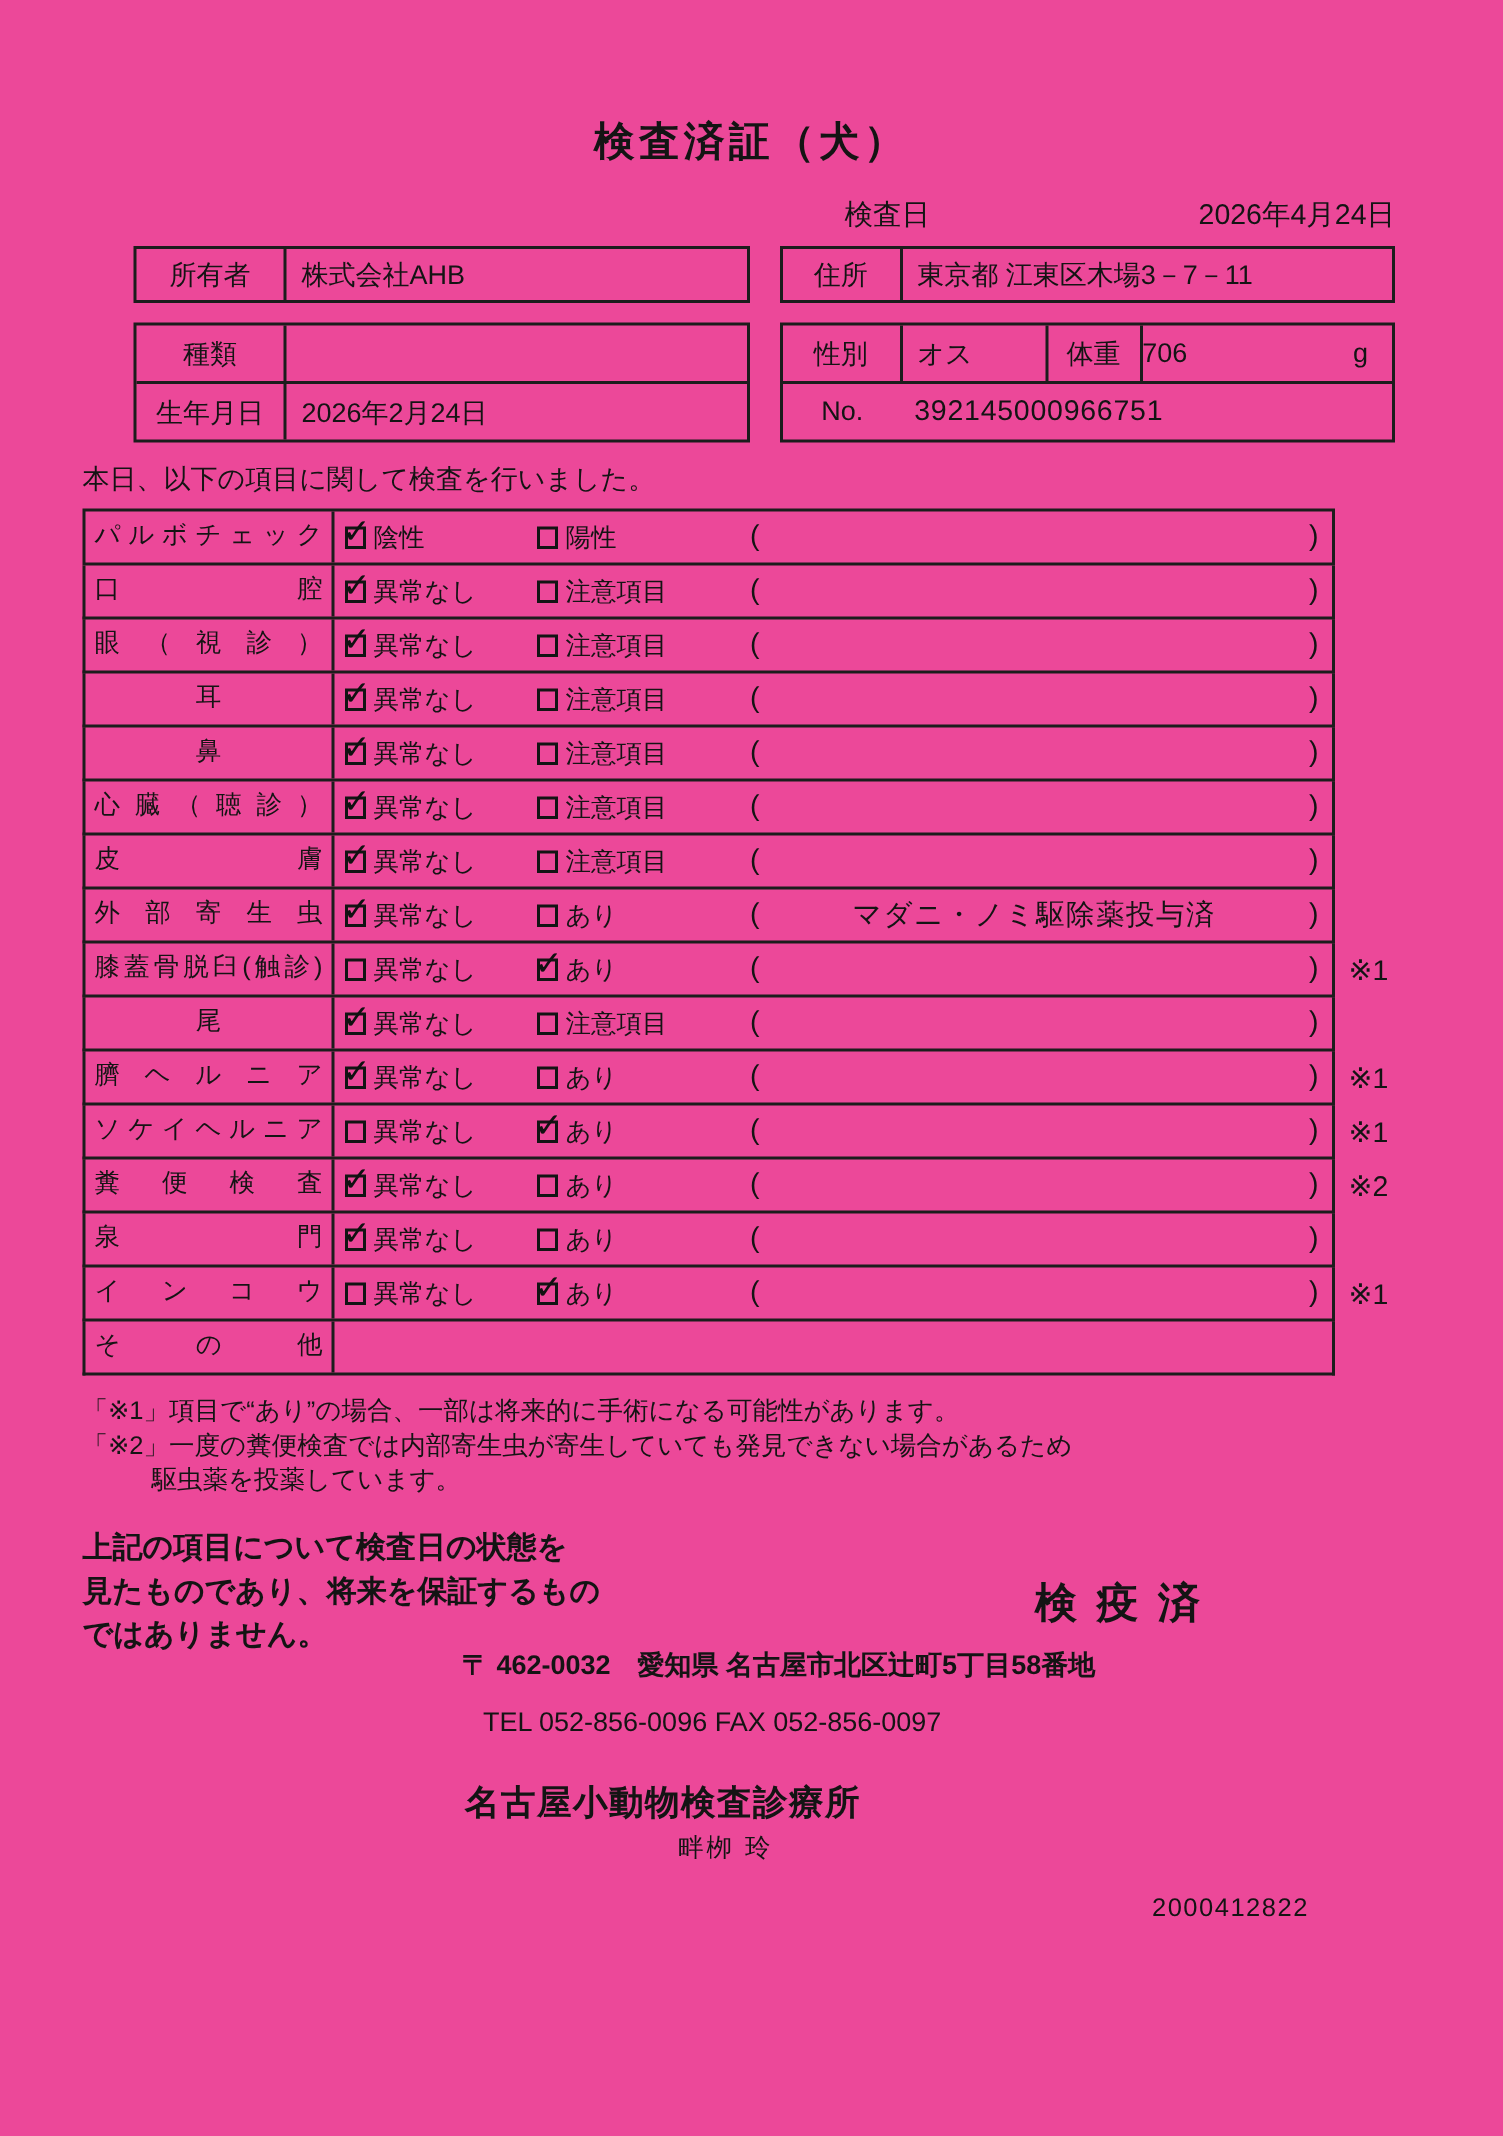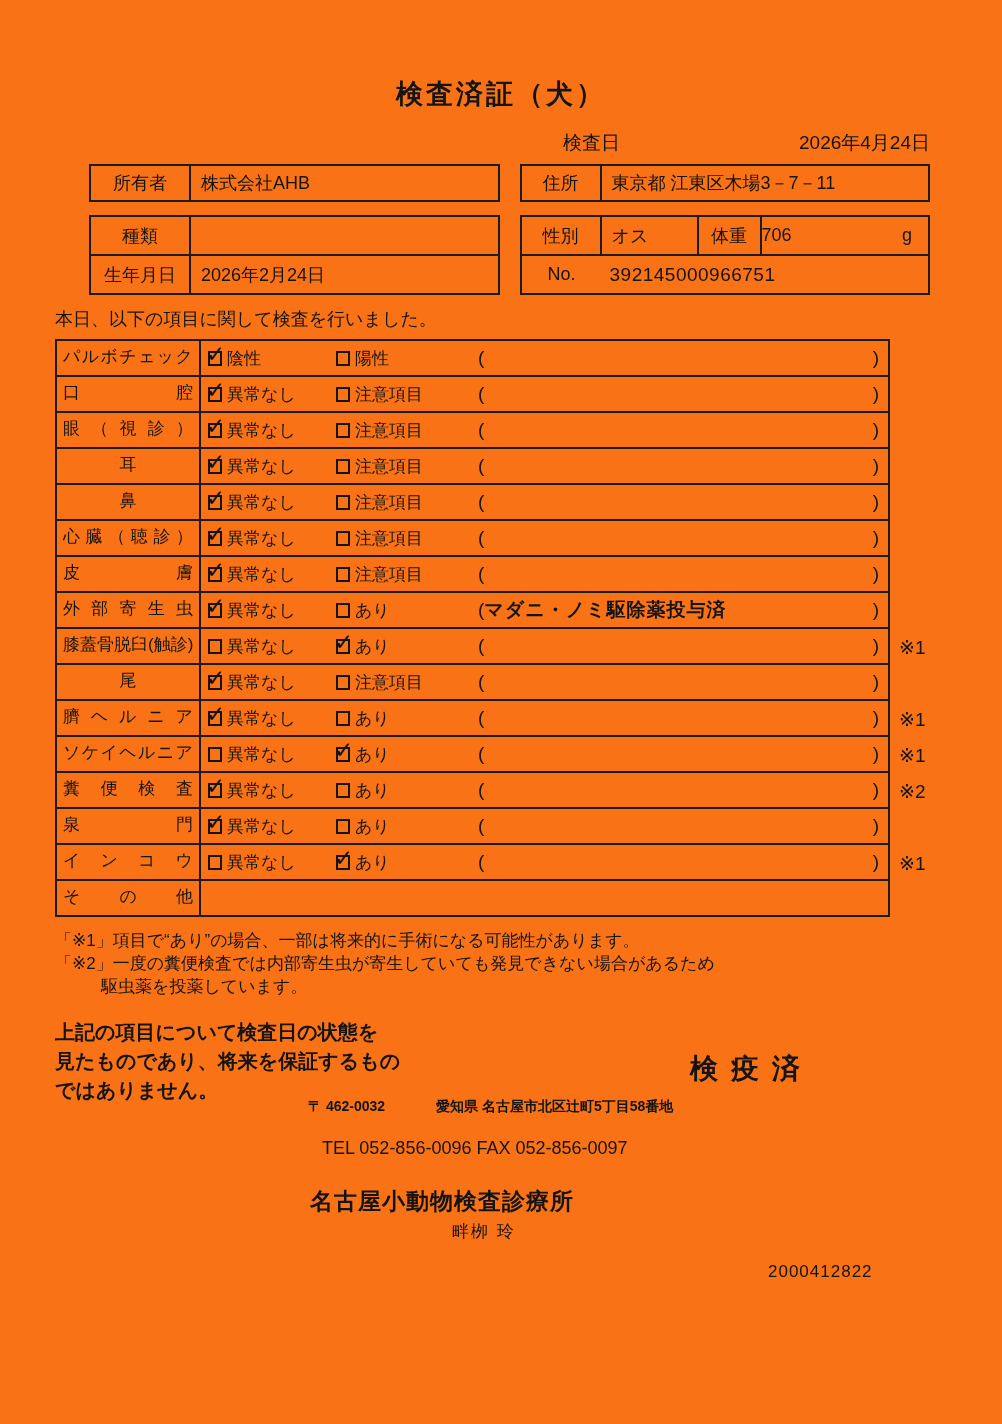--- a/index.html
+++ b/index.html
@@ -1,18 +1,18 @@
 <!DOCTYPE html>
 <html><head>
 <meta charset="utf-8">
 <style>
   * { margin:0; padding:0; box-sizing:border-box; }
   html,body { background:#d9d9d5; }
   body { font-family:"Liberation Sans","DejaVu Sans",sans-serif; }
-  .page { width:1002px; height:1424px; margin:0 auto; background:#f97316; color:#141414; overflow:hidden; position:relative; }
+  .page { width:1002px; height:1424px; margin:0 auto; background:#ec4899; color:#141414; overflow:hidden; position:relative; }
 
   .title { padding-top:76px; text-align:center; font-size:27px; font-weight:600; letter-spacing:3px; }
 
   .date-row { display:flex; justify-content:space-between; margin:18px 72px 8px 563px; font-size:19px; }
 
   .grid-row { display:flex; gap:20px; margin:0 72px 0 55px;padding-left:34px; }
   .blk { flex:1; border:2px solid #1c1c1c; display:flex; height:38px; }
   .col { flex:1; border:2px solid #1c1c1c; }
   .trow { display:flex; height:37px; }
   .trow + .trow { border-top:2px solid #1c1c1c; height:39px; }
@@ -27,41 +27,41 @@
   .weightval { flex:1; justify-content:space-between; gap:22px; padding-right:16px; }
   .noval { flex:1; padding-left:8px; font-size:19px; letter-spacing:.5px; }
   .mt13 { margin-top:13px; }
 
   .intro { margin:12px 0 8px 55px; font-size:18px; }
 
   .insp { margin-left:55px; }
   .irow { display:flex; align-items:stretch; }
   .ib { width:835px; display:flex; border-left:2px solid #1c1c1c; border-right:2px solid #1c1c1c; border-bottom:2px solid #1c1c1c; height:36px; }
   .irow:first-child .ib { border-top:2px solid #1c1c1c; height:38px; }
-  .c-label { width:144px; border-right:2px solid #1c1c1c; font-size:17px; line-height:32px; padding:0 6px; overflow:hidden;
+  .c-label { width:166px; border-right:2px solid #1c1c1c; font-size:17px; line-height:32px; padding:0 6px; overflow:hidden;
              text-align:justify; text-align-last:justify; white-space:nowrap; }
   .c-label.single { text-align:center; text-align-last:center; }
   .c-opt { display:flex; align-items:center; padding-left:7px; font-size:17px; }
   .c-opt1 { width:128px; }
   .c-opt2 { width:140px; }
   .cb { width:14px; height:15px; border:2px solid #141414; margin-right:5px; position:relative; flex:none; }
   .cb.checked::after { content:"✓"; position:absolute; left:-4px; top:-12px; font-size:23px; font-weight:700; color:#111; }
   .c-note { flex:1; display:flex; align-items:center; padding:0 9px; }
   .paren { font-size:19px; }
-  .note-t { flex:1; font-size:19px; font-weight:700; letter-spacing:1px; }
+  .note-t { flex:1; text-align:center; font-size:19px; font-weight:400; letter-spacing:1px; }
   .mark { width:52px; display:flex; align-items:center; padding-left:9px; font-size:19px; }
 
   .footnotes { margin-top:12px; }
   .fn { margin-left:55px; font-size:17px; line-height:23px; }
   .fn.indent { margin-left:101px; }
 
   .bottom { position:relative; height:436px; }
   .disclaimer { position:absolute; left:55px; top:20px; font-weight:700; font-size:20px; line-height:29px; }
   .stamp { position:absolute; left:690px; top:52px; font-size:28px; font-weight:700; letter-spacing:13px; }
-  .addr-line { position:absolute; left:308px; top:100px; font-size:14px; font-weight:600; display:flex; gap:51px; }
+  .addr-line { position:absolute; left:308px; top:100px; font-size:18px; font-weight:600; display:flex; gap:18px; }
   .tel-line { position:absolute; left:322px; top:140px; font-size:18px; }
   .clinic-name { position:absolute; left:310px; top:188px; font-size:23px; font-weight:600; letter-spacing:1px; }
   .vet-name { position:absolute; left:452px; top:222px; font-size:17px; letter-spacing:2px; }
   .serial { position:absolute; left:768px; top:264px; font-size:17px; letter-spacing:1px; }
 </style>
 </head>
 <body>
 
 <div class="page">
 

